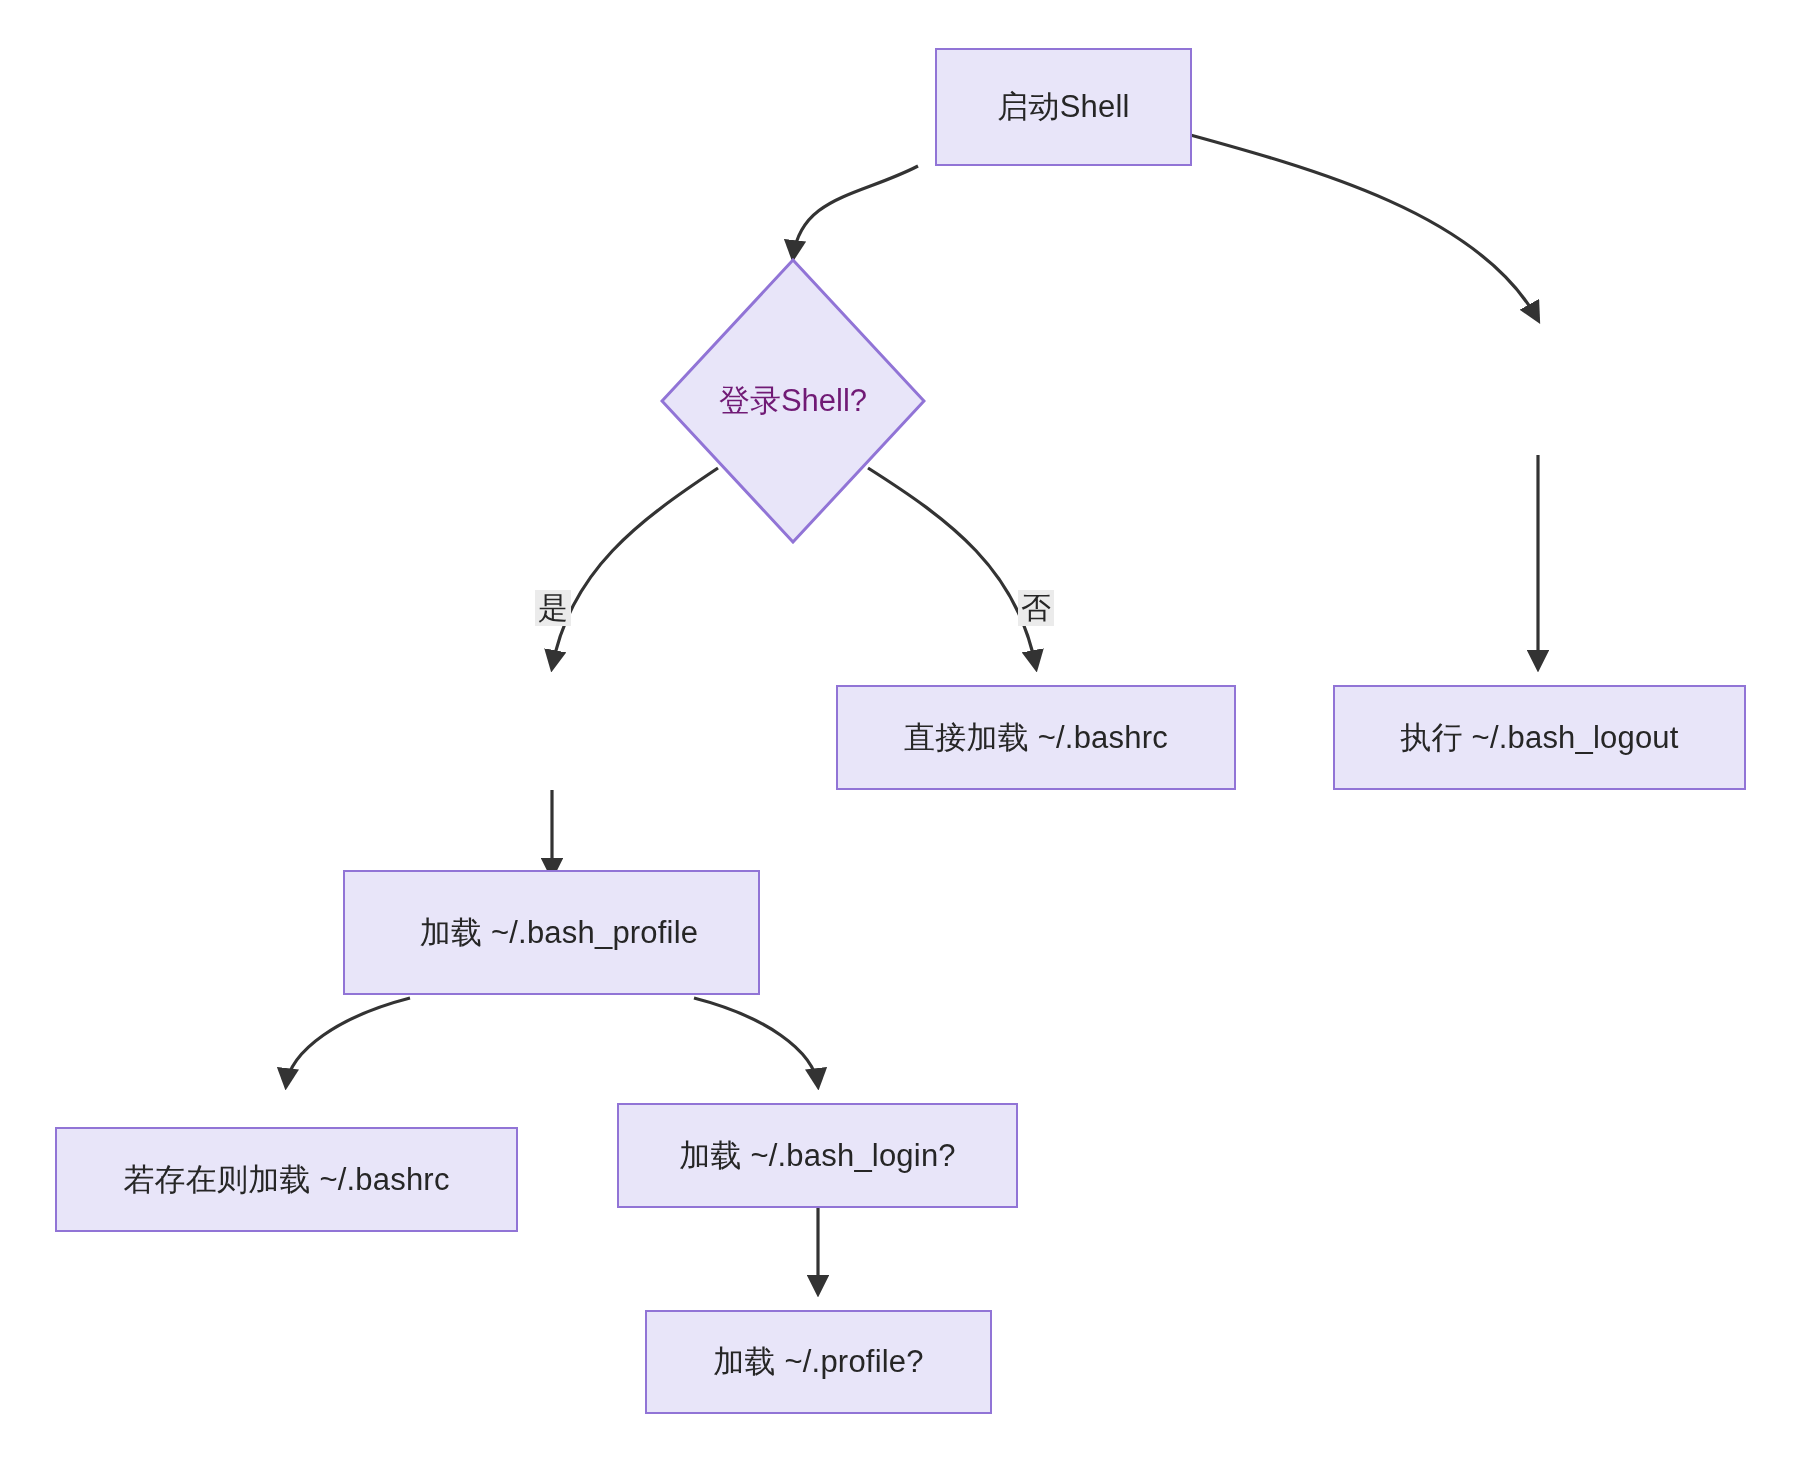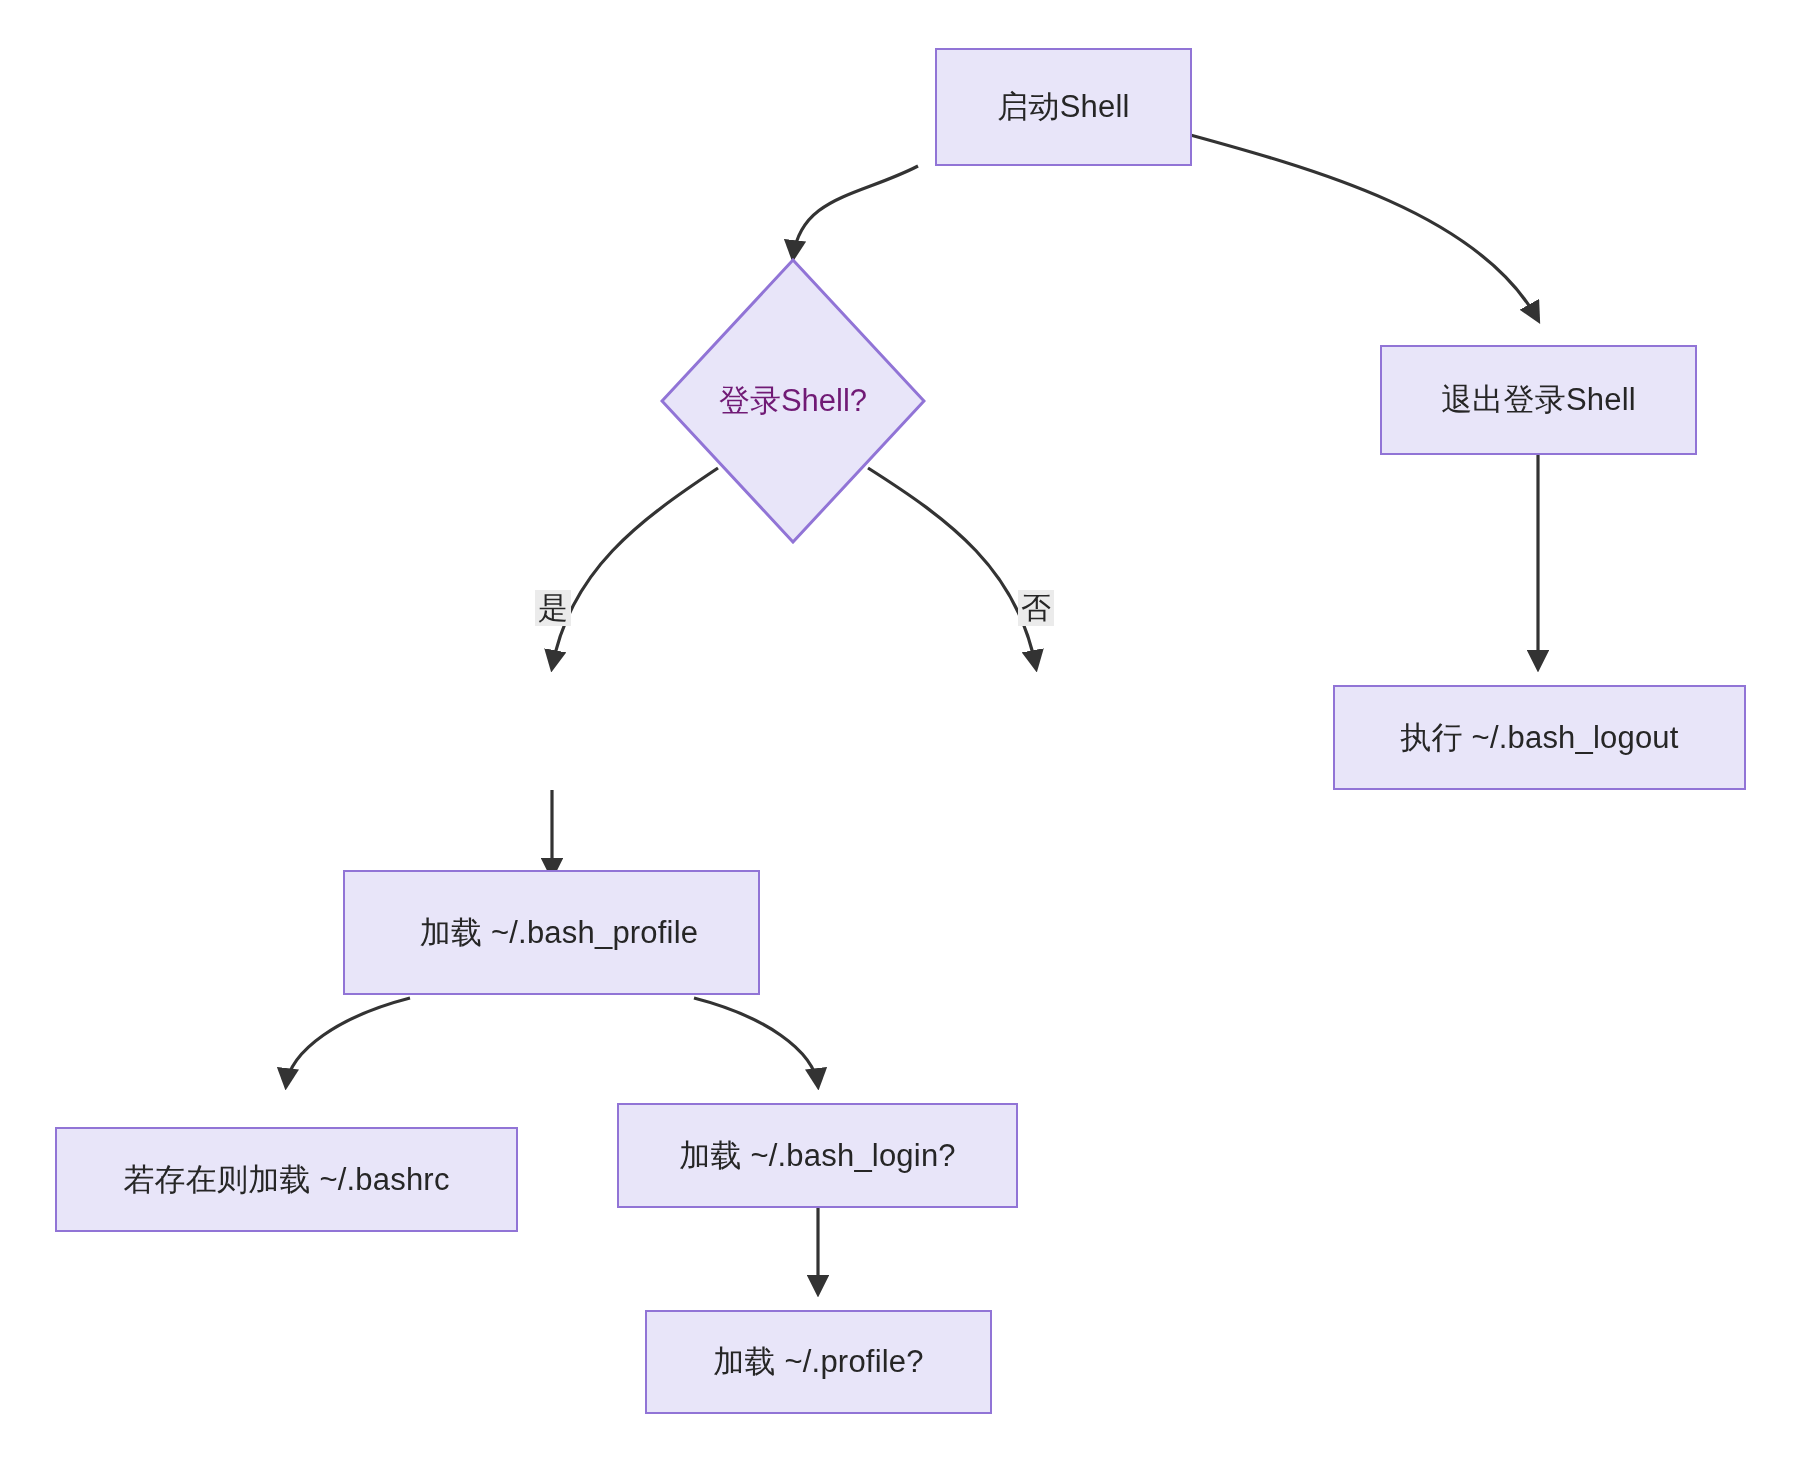--- a/index.html
+++ b/index.html
@@ -108,25 +108,25 @@
     <span class="node-label">启动Shell</span>
   </div>
 
   <div class="decision" style="left:660px; top:258px; width:266px; height:286px;">
     <svg class="diamond-shape" viewBox="0 0 266 286" preserveAspectRatio="none" xmlns="http://www.w3.org/2000/svg">
       <polygon points="133,2 264,143 133,284 2,143" fill="#e8e5f9" stroke="#9174d6" stroke-width="3"></polygon>
     </svg>
     <span class="node-label">登录Shell?</span>
   </div>
 
-  <div class="node" style="left:1380px; top:345px; width:317px; height:110px;">
-    <span class="node-label">退出登录Shell</span>
-  </div>
 
 
+  <div class="node" style="left:836px; top:685px; width:400px; height:105px;">
+    <span class="node-label">直接加载 ~/.bashrc</span>
+  </div>
 
   <div class="node" style="left:1333px; top:685px; width:413px; height:105px;">
     <span class="node-label">执行 ~/.bash_logout</span>
   </div>
 
   <div class="node" style="left:343px; top:870px; width:417px; height:125px;padding-left:15px;">
     <span class="node-label">加载 ~/.bash_profile</span>
   </div>
 
   <div class="node" style="left:55px; top:1103px; width:463px; height:105px;margin-top:24px;">

